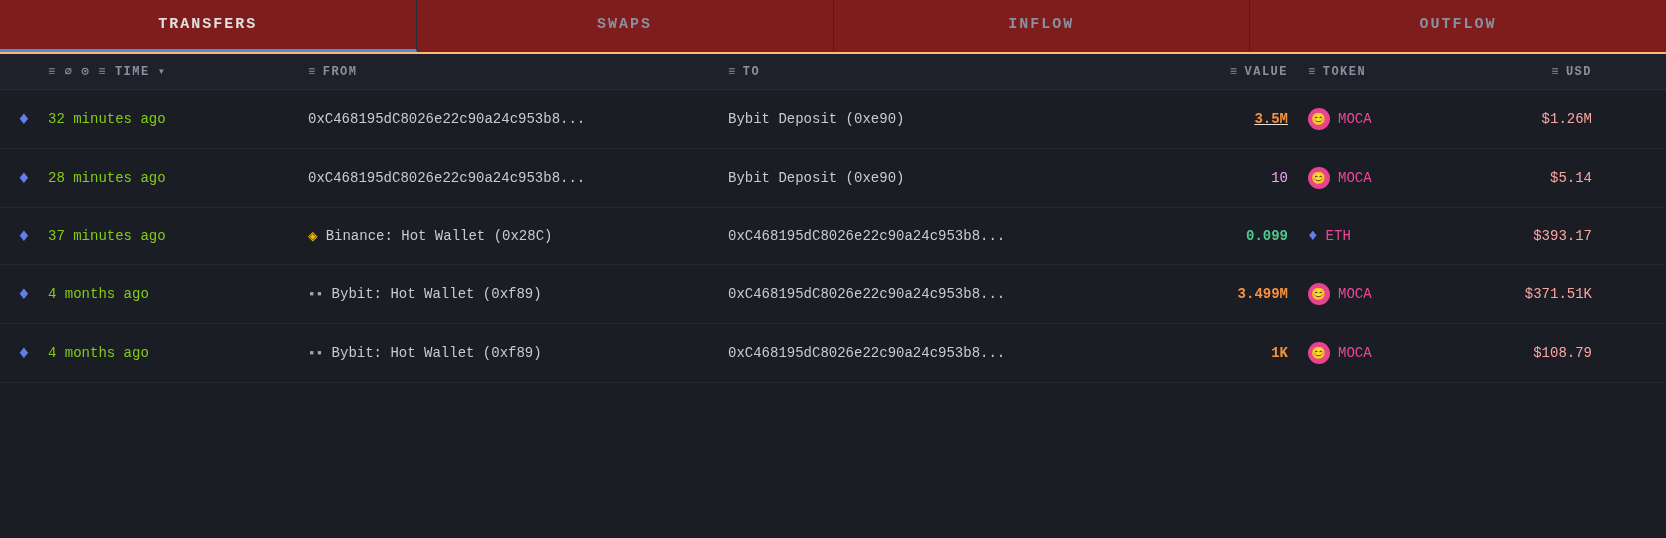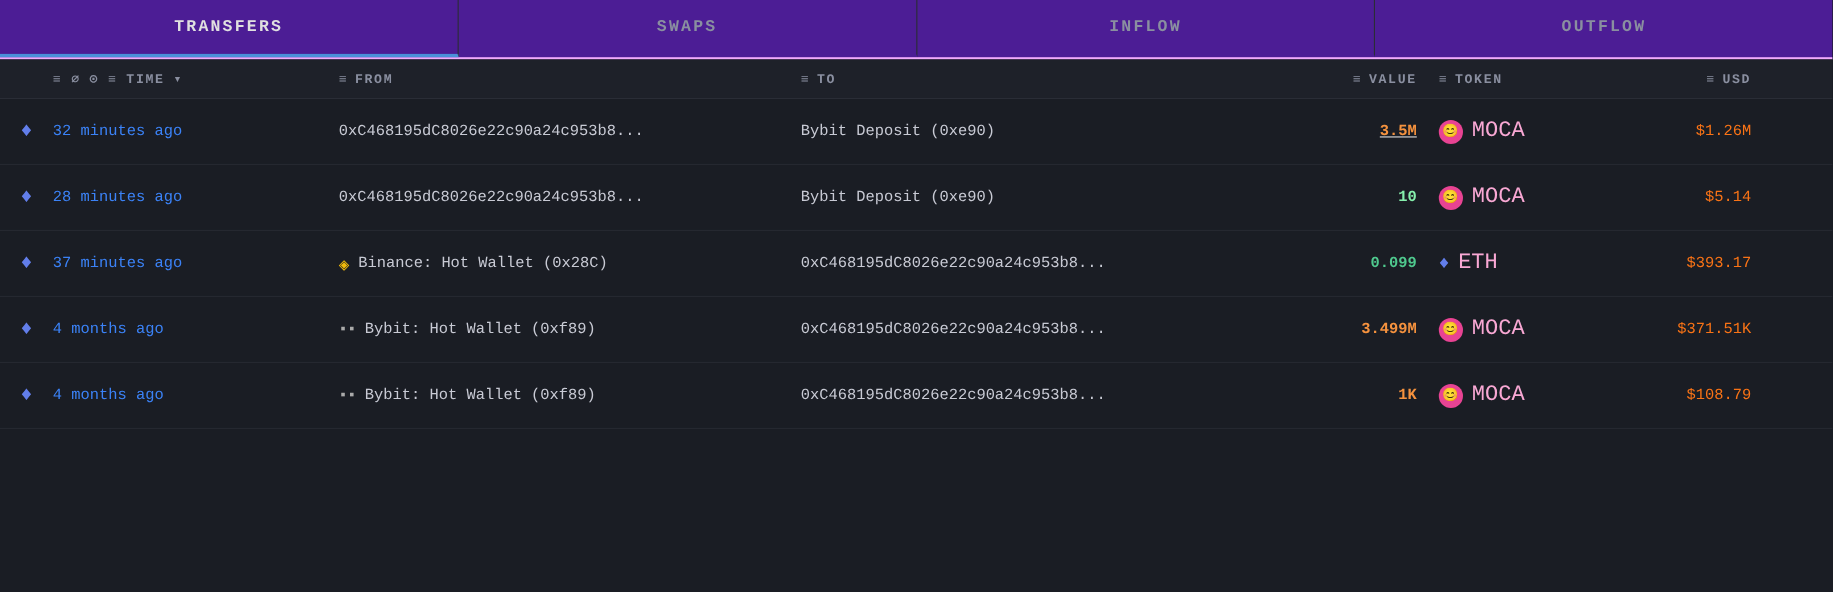--- a/index.html
+++ b/index.html
@@ -8,22 +8,22 @@
       background-color: #1a1d24;
       color: #e0e0e0;
       font-family: 'Courier New', Courier, monospace;
       font-size: 14px;
       width: 1666px;
       overflow-x: hidden;
     }
 
     .tab-bar {
       display: flex;
-      border-bottom: 2px solid #f0abfc;
-      background-color: #4c1d95;
+      border-bottom: 2px solid #fdba74;
+      background-color: #7f1d1d;
     }
 
     .tab {
       flex: 1;
       text-align: center;
       padding: 16px 0;
       font-size: 15px;
       font-weight: 700;
       letter-spacing: 2px;
       color: #8a8fa0;
@@ -80,21 +80,21 @@
 
     .eth-icon {
       display: flex;
       justify-content: center;
       align-items: center;
       color: #627eea;
       font-size: 18px;
     }
 
     .time-link {
-      color: #3b82f6;
+      color: #84cc16;
       cursor: pointer;
       font-size: 14px;
     }
 
     .address-text {
       color: #c8cad4;
       font-size: 14px;
     }
 
     .to-label {
@@ -102,26 +102,26 @@
       font-size: 14px;
     }
 
     .token-cell {
       display: flex;
       align-items: center;
       gap: 8px;
     }
 
     .token-name {
-      color: #f9a8d4;
-      font-size: 20px;
+      color: #ec4899;
+      font-size: 14px;
     }
 
     .usd-value {
-      color: #f97316;
+      color: #fca5a5;
       font-size: 14px;
       text-align: right;
       font-family: Liberation Mono, monospace;
     }
 
     .from-cell {
       display: flex;
       align-items: center;
       gap: 8px;
     }
@@ -220,21 +220,21 @@
     <div class="col-from">
       <div class="from-cell">
 
         <span class="address-text" style="cursor:pointer;">0xC468195dC8026e22c90a24c953b8...</span>
       </div>
     </div>
     <div class="col-to">
       <span class="to-label" style="cursor:pointer;">Bybit Deposit (0xe90)</span>
     </div>
     <div class="col-value" style="text-align:right;">
-      <span style="color:#86efac; font-weight:700;">10</span>
+      <span style="color:#f0abfc; font-weight:400;">10</span>
     </div>
     <div class="col-token">
       <div class="token-cell">
         <span style="background:#e84393; border-radius:50%; width:22px; height:22px; display:inline-flex; align-items:center; justify-content:center; font-size:12px;">😊</span>
         <span class="token-name" style="cursor:pointer;">MOCA</span>
       </div>
     </div>
     <div class="col-usd">
       <span class="usd-value">$5.14</span>
     </div>

